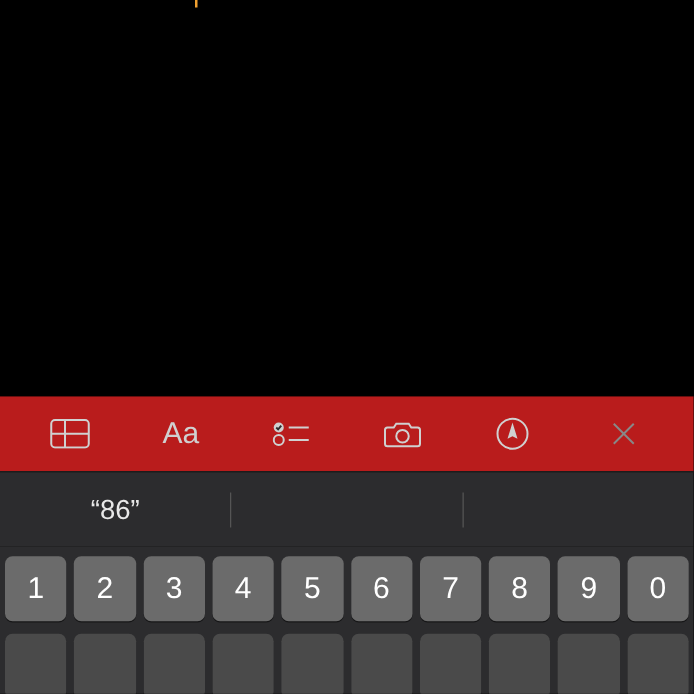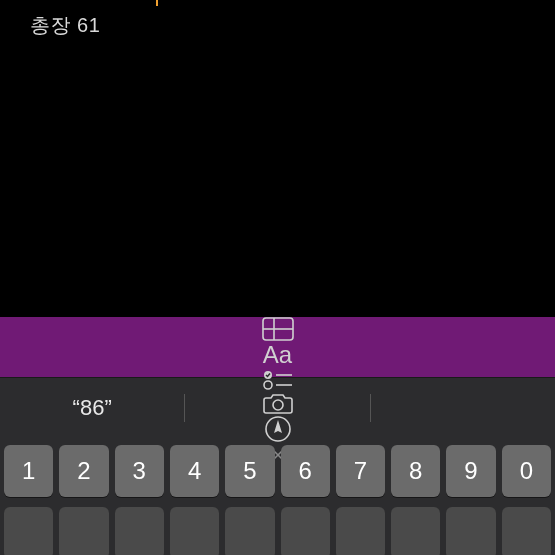--- a/index.html
+++ b/index.html
@@ -1,36 +1,35 @@
 <!DOCTYPE html>
 <html><head>
 <meta charset="utf-8">
 <style>
   * { margin: 0; padding: 0; box-sizing: border-box; }
   html, body { width: 555px; height: 555px; background: #000; font-family: -apple-system, "Helvetica Neue", Arial, sans-serif; overflow: hidden; }
   .note-area { width: 100%; height: 317px; background: #000; position: relative; }
   .note-text { color: #d9d9d9; font-size: 20px; position: absolute; top: 12px; left: 30px; letter-spacing: 0.5px; }
   .cursor-dot { position: absolute; top: 0; left: 156px; width: 2px; height: 6px; background: #f0a030; }
-  .toolbar { height: 60px; background: #701a75; display: flex; align-items: center; justify-content: space-around; padding: 0 12px; flex-direction: column; }
+  .toolbar { height: 60px; background: #b91c1c; display: flex; align-items: center; justify-content: space-around; padding: 0 12px; }
   .tool-btn { width: 60px; height: 40px; display: flex; align-items: center; justify-content: center; cursor: pointer; }
   .tool-btn svg { stroke: #d0d0d0; fill: none; stroke-width: 1.6; }
   .suggest-row { height: 60px; background: #2c2c2e; display: flex; align-items: center; border-top: 1px solid #1a1a1a; }
   .suggest-cell { flex: 1; text-align: center; color: #e8e8e8; font-size: 22px; position: relative; }
   .suggest-divider { width: 1px; height: 28px; background: #555; }
   .keyboard { background: #2c2c2e; padding: 8px 4px 0 4px; }
   .key-row { display: flex; gap: 6px; justify-content: center; margin-bottom: 10px; }
   .key { flex: 1; height: 52px; background: #6b6b6b; border-radius: 6px; color: #fff; font-size: 24px; display: flex; align-items: center; justify-content: center; box-shadow: 0 1px 0 rgba(0,0,0,0.5); cursor: pointer; }
   .key-row.secondary .key { background: #4a4a4a; }
 </style>
 </head>
 <body>
 
 <div class="note-area">
   <span class="cursor-dot"></span>
-  <div class="note-text">총장 61</div>
 </div>
 
 <div class="toolbar">
   <div class="tool-btn">
     <svg width="32" height="24" viewBox="0 0 32 24">
       <rect x="1" y="1" width="30" height="22" rx="3"></rect>
       <line x1="1" y1="12" x2="31" y2="12"></line>
       <line x1="12" y1="1" x2="12" y2="23"></line>
     </svg>
   </div>

